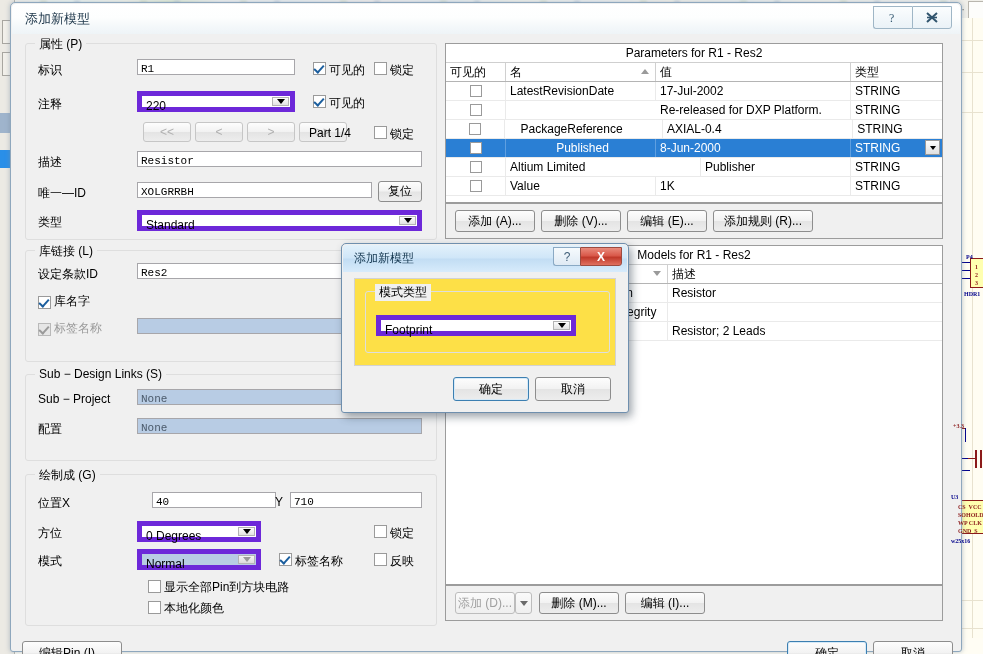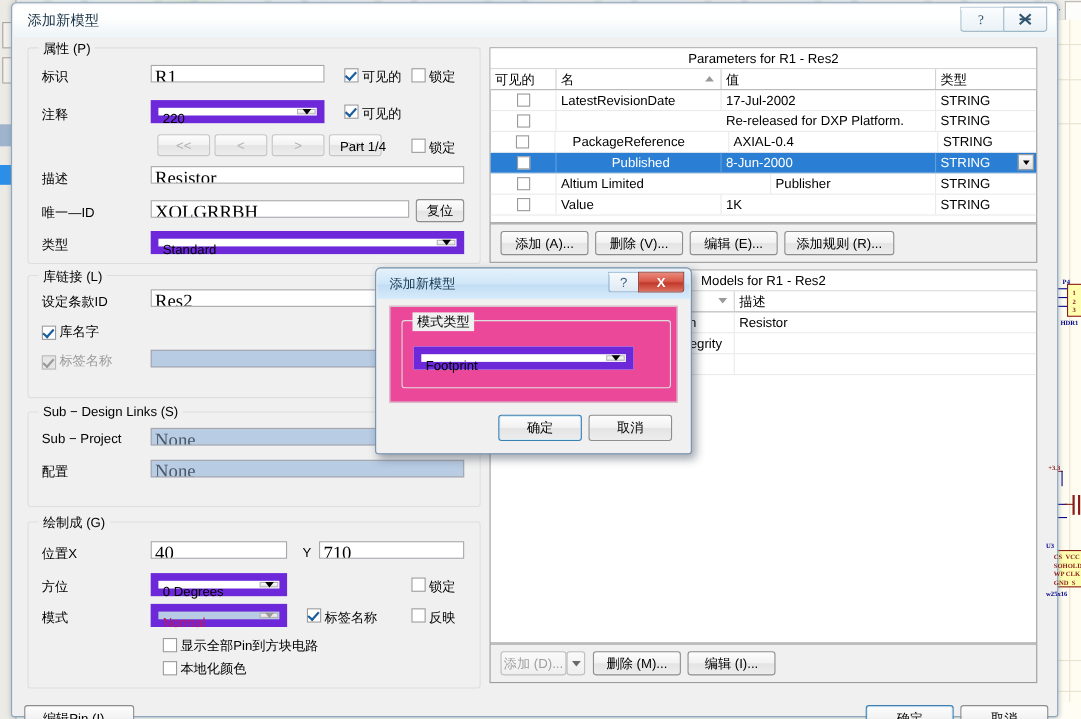--- a/index.html
+++ b/index.html
@@ -56,33 +56,33 @@
   #dlg-body{position:absolute;left:1px;top:31px;right:1px;bottom:1px;background:#f0f0f0;border-radius:0 0 3px 3px;}
 
   
   .grp{position:absolute;border:1px solid #dedede;border-radius:3px;background:transparent;}
   .grp-title{position:absolute;top:-8px;left:9px;background:#f0f0f0;padding:0 4px;font-size:12px;color:#000;}
   .lbl{position:absolute;font-size:12px;color:#000;white-space:nowrap;}
   .lbl-dis{color:#9a9a9a;}
 
   .txt{
     position:absolute;border:1px solid #a7a6aa;background:#fff;
-    font-family:Liberation Serif, serif;font-size:17px;color:#000;
+    font-family:Liberation Mono, monospace;font-size:11px;color:#000;
     padding:0 3px;line-height:19px;height:16px;box-sizing:border-box;overflow:hidden;white-space:nowrap;
   }
   .txt.ro{background:#b8cce4;color:#4b5a6b;border-color:#a7a6aa;}
-  .combo{position:absolute;height:21px;box-sizing:border-box;border:7px solid #6d28d9;background:#fff;}
+  .combo{position:absolute;height:21px;box-sizing:border-box;border:5px solid #6d28d9;background:#fff;}
   .combo .cval{position:absolute;left:4px;top:2px;font-size:12px;line-height:16px;}
   .combo .carr{
     position:absolute;right:1px;top:1px;width:17px;bottom:1px;
     background:linear-gradient(180deg,#fdfdfd,#e3e3e3);border:1px solid #b4b4b4;box-sizing:border-box;
     display:flex;align-items:center;justify-content:center;
   }
   .combo.dis{background:#b8cce4;}
-  .combo.dis .cval{color:#be185d;text-align:center;}
+  .combo.dis .cval{color:#000000;text-align:center;}
   .combo.dis .carr{background:linear-gradient(180deg,#f4f4f4,#dcdcdc);}
   .arrow-dn{width:0;height:0;border-left:4px solid transparent;border-right:4px solid transparent;border-top:5px solid #000;}
   .arrow-dn.dis{border-top-color:#9a9a9a;}
 
   .btn{
     position:absolute;box-sizing:border-box;border:1px solid #8d8d8d;border-radius:3px;
     background:linear-gradient(180deg,#fdfdfd 0%,#f2f2f2 48%,#e4e4e4 52%,#ededed 100%);
     font-size:12px;color:#000;display:flex;align-items:center;justify-content:center;white-space:nowrap;
   }
   .btn.dis{color:#a0a0a0;border-color:#bdbdbd;background:linear-gradient(180deg,#fafafa,#efefef);}
@@ -143,21 +143,21 @@
     width:27px;height:19px;box-sizing:border-box;border:1px solid #8aa9c4;border-right:none;border-radius:0 0 0 3px;
     background:linear-gradient(180deg,#f6fafd,#dfeaf4);display:flex;align-items:center;justify-content:center;
     color:#415f79;font-size:12px;
   }
   #modal-close{
     width:42px;height:19px;box-sizing:border-box;border:1px solid #9c4b40;border-radius:0 0 3px 0;
     background:linear-gradient(180deg,#e98b7c 0%,#d9594a 45%,#c0392a 55%,#e0705f 100%);
     display:flex;align-items:center;justify-content:center;color:#fff;font-size:12px;font-weight:bold;
   }
   #modal-body{position:absolute;left:1px;top:28px;right:1px;bottom:1px;background:#f0f0f0;border-radius:0 0 3px 3px;}
-  #modal-inner{position:absolute;left:11px;top:6px;right:11px;height:86px;border:1px solid #d2d2d2;background:#ec4899;}
+  #modal-inner{position:absolute;left:11px;top:6px;right:11px;height:86px;border:1px solid #d2d2d2;background:#fde047;}
 </style>
 </head>
 <body>
 
 <div id="app-bg">
   <div id="bg-toolbar"></div>
   <div id="bg-toolbar2"></div>
 
   <div id="bg-left-panel">
     <div class="bg-left-btn" style="top:20px"></div>
@@ -276,21 +276,21 @@
       </div>
       <span class="lbl" style="left:26px;top:358px">Sub − Project</span>
       <div class="txt ro" style="left:125px;top:355px;width:285px">None</div>
       <span class="lbl" style="left:26px;top:387px">配置</span>
       <div class="txt ro" style="left:125px;top:384px;width:285px">None</div>
 
       <div class="grp" style="left:13px;top:440px;width:410px;height:150px">
         <div class="grp-title">绘制成 (G)</div>
       </div>
       <span class="lbl" style="left:26px;top:461px">位置X</span>
-      <div class="txt" style="left:125px;top:458px;width:124px">40</div>
+      <div class="txt" style="left:140px;top:458px;width:124px">40</div>
       <span class="lbl" style="left:263px;top:461px">Y</span>
       <div class="txt" style="left:278px;top:458px;width:132px">710</div>
 
       <span class="lbl" style="left:26px;top:491px">方位</span>
       <div class="combo" style="left:125px;top:487px;width:124px">
         <span class="cval">0 Degrees</span>
         <span class="carr">
             <i class="arrow-dn"></i>
           </span>
       </div>
@@ -404,20 +404,21 @@
             <div class="row">
               <div class="cell" style="width: 127px; position: relative;">Res</div>
               <div class="cell" style="width: 95px; position: relative;">Signal Integrity</div>
               <div class="cell" style="width: 274px; position: relative; border-right: none;"></div>
             </div>
             <div class="row">
               <div class="cell" style="width: 127px; position: relative;">AXIAL-0.4<span class="cell-combo-arrow" style="right: 3px; top: 1px;">
                   <i class="arrow-sm"></i>
                 </span></div>
               <div class="cell" style="width: 95px; position: relative;">Footprint</div>
+              <div class="cell" style="width: 274px; position: relative; border-right: none;">Resistor; 2 Leads</div>
             </div>
           </div>
       </div>
 
       <div class="btnbar" style="left:433px;top:551px;width:498px;height:36px"></div>
       <div class="btn dis" style="left:443px;top:558px;width:60px;height:22px">添加 (D)...</div>
       <div class="btn dis" style="left:503px;top:558px;width:17px;height:22px">
         <i class="arrow-dn" style="border-top-color:#6a6a6a"></i>
       </div>
       <div class="btn" style="left:527px;top:558px;width:80px;height:22px">删除 (M)...</div>

